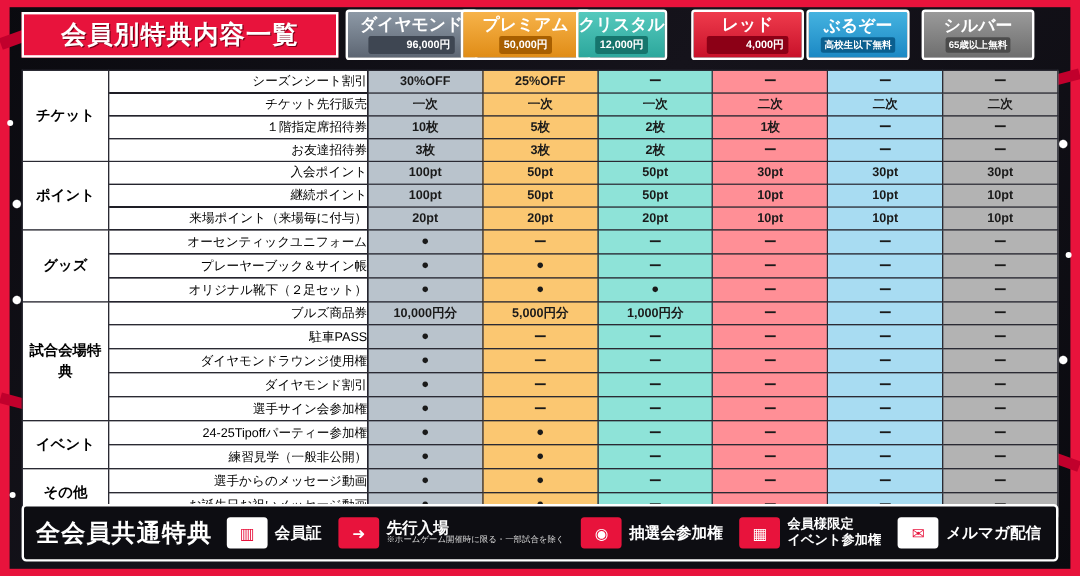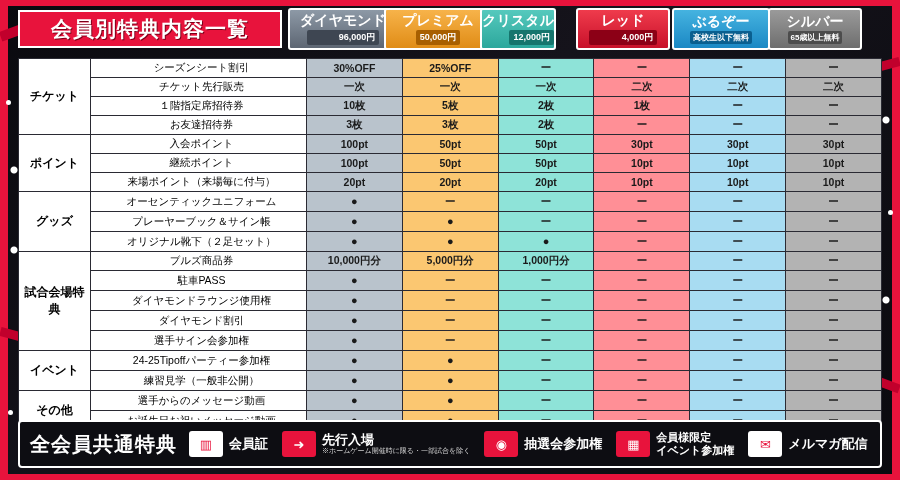--- a/index.html
+++ b/index.html
@@ -62,21 +62,21 @@
   .table-wrap { position: absolute; left: 18px; top: 58px; width: 864px; }
   table { border-collapse: collapse; width: 864px; table-layout: fixed; }
   td, th { border: 1px solid #2a2a33; padding: 0; }
   .cat {
     width: 72px; background: #ffffff; color: #000;
     font-weight: bold; font-size: 12px; text-align: center;
     vertical-align: middle;
   }
   .item {
     width: 216px; background: #ffffff; color: #000;
-    font-size: 10.5px; text-align: center; padding-left: 6px;
+    font-size: 10.5px; text-align: right; padding-left: 6px;
     height: 19px; white-space: nowrap; overflow: hidden;
   }
   .val {
     text-align: center; font-size: 10.5px; font-weight: bold; color: #1a1a1a;
     height: 19px; white-space: nowrap;
   }
   .c-dia  { background: #b9c3cc; }
   .c-prem { background: #fbc771; }
   .c-crys { background: #8ee3d8; }
   .c-red  { background: #ff8f96; }
@@ -130,29 +130,29 @@
     </div>
     <div id="tier-heads">
         <div class="tier-head" style="left: 288px; width: 110px; background: linear-gradient(rgb(141, 153, 166), rgb(93, 102, 115)); border: 2px solid rgb(255, 255, 255);">
           <div class="tier-name" style="color: rgb(255, 255, 255);">ダイヤモンド</div>
           <div class="tier-price" style="color: rgb(255, 255, 255); background: rgb(62, 70, 82); padding-left: 32px;">96,000円</div>
         </div>
         <div class="tier-head" style="left: 384px; width: 108px; background: linear-gradient(rgb(247, 179, 74), rgb(224, 140, 22)); border: 2px solid rgb(255, 255, 255);">
           <div class="tier-name" style="color: rgb(255, 255, 255);">プレミアム</div>
           <div class="tier-price" style="color: rgb(255, 255, 255); background: rgb(168, 95, 0);">50,000円</div>
         </div>
-        <div class="tier-head" style="left: 480px; width: 76px; background: linear-gradient(rgb(85, 201, 189), rgb(44, 167, 156)); border: 2px solid rgb(255, 255, 255); align-items: flex-end;">
+        <div class="tier-head" style="left: 480px; width: 76px; background: linear-gradient(rgb(85, 201, 189), rgb(44, 167, 156)); border: 2px solid rgb(255, 255, 255);">
           <div class="tier-name" style="color: rgb(255, 255, 255);">クリスタル</div>
           <div class="tier-price" style="color: rgb(255, 255, 255); background: rgb(22, 117, 109);">12,000円</div>
         </div>
         <div class="tier-head" style="left: 576px; width: 94px; background: linear-gradient(rgb(239, 59, 76), rgb(200, 17, 42)); border: 2px solid rgb(255, 255, 255);">
           <div class="tier-name" style="color: rgb(255, 255, 255);">レッド</div>
           <div class="tier-price" style="color: rgb(255, 255, 255); background: rgb(140, 0, 22); padding-left: 33px;">4,000円</div>
         </div>
-        <div class="tier-head" style="left: 672px; width: 98px; background: linear-gradient(rgb(69, 179, 224), rgb(27, 136, 196)); border: 2px solid rgb(255, 255, 255);">
+        <div class="tier-head" style="left: 672px; width: 86px; background: linear-gradient(rgb(69, 179, 224), rgb(27, 136, 196)); border: 2px solid rgb(255, 255, 255);">
           <div class="tier-name" style="color: rgb(255, 255, 255);">ぶるぞー</div>
           <div class="tier-note" style="color: rgb(255, 255, 255); background: rgb(10, 95, 143);">高校生以下無料</div>
         </div>
         <div class="tier-head" style="left: 768px; width: 94px; background: linear-gradient(rgb(154, 154, 154), rgb(110, 110, 110)); border: 2px solid rgb(255, 255, 255);">
           <div class="tier-name" style="color: rgb(255, 255, 255); text-align: center;">シルバー</div>
           <div class="tier-note" style="color: rgb(255, 255, 255); background: rgb(76, 76, 76);">65歳以上無料</div>
         </div>
       </div>
   </div>
 

